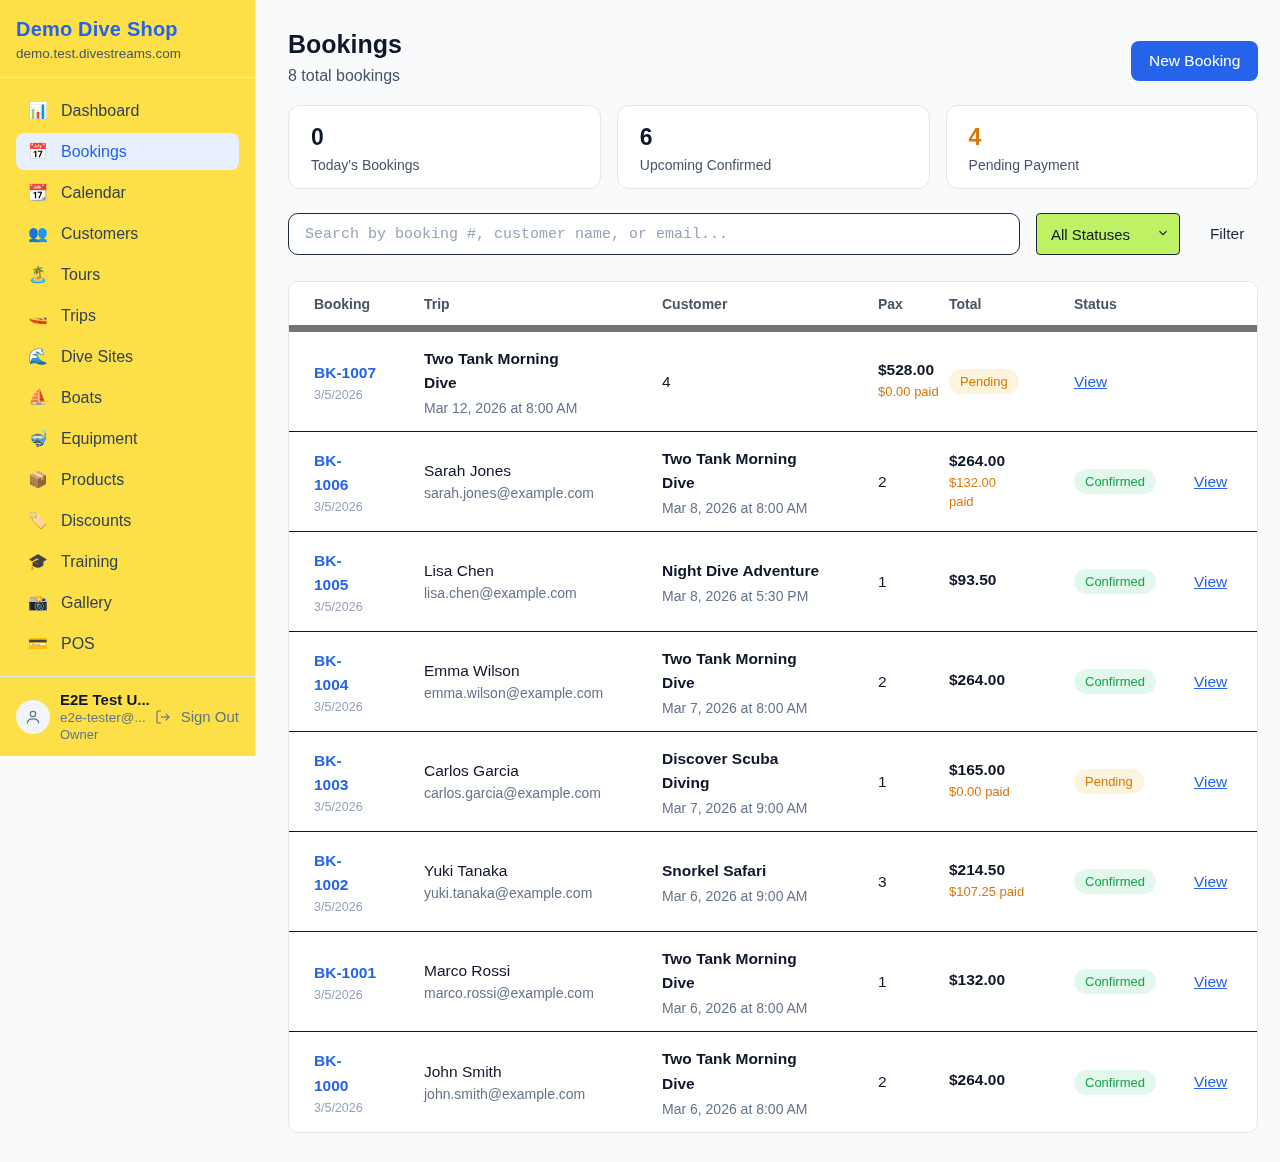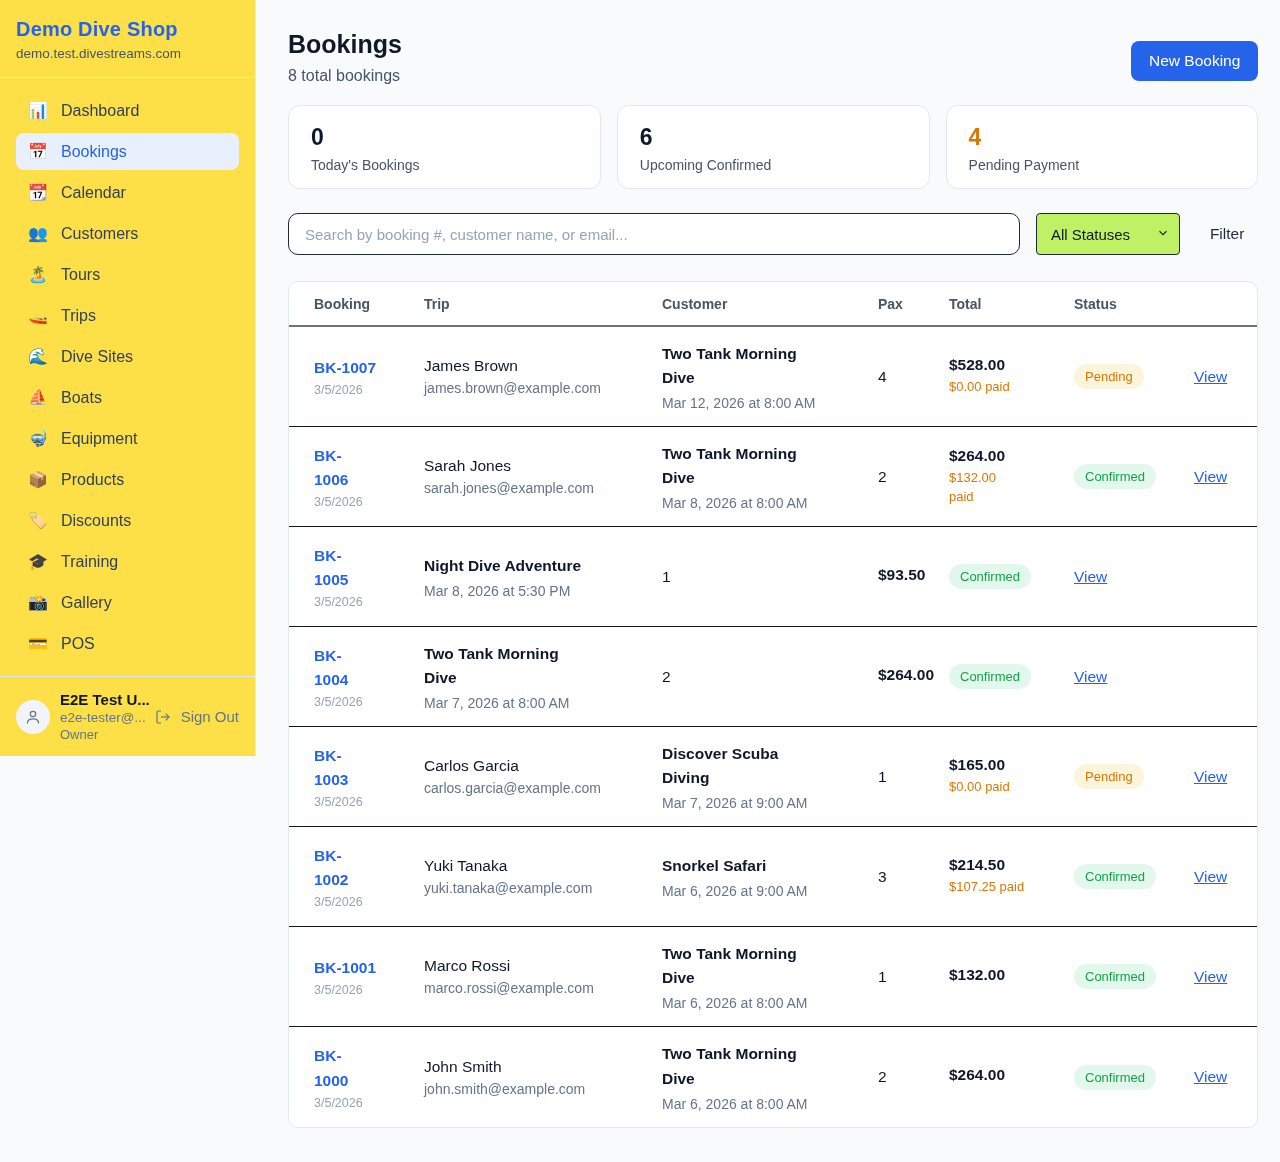--- a/index.html
+++ b/index.html
@@ -70,21 +70,21 @@
     background: #fff; border: 1px solid #e2e8f0; border-radius: 12px;
     padding: 18px 22px; height: 84px;
   }
   .stat-value { font-size: 23px; font-weight: 700; color: #0f172a; }
   .stat-label { font-size: 14px; color: #475569; margin-top: 6px; }
 
   .filter-row { display: flex; align-items: center; gap: 16px; margin-top: 24px; }
   .search-input {
     flex: 1 1 auto; height: 42px;
     border: 1.5px solid #1e293b; border-radius: 10px;
-    padding: 16px 16px; font-family: Liberation Sans, sans-serif; font-size: 15px; color: #0f172a;
+    padding: 16px 16px; font-family: Liberation Mono, monospace; font-size: 15px; color: #0f172a;
     background: #fff; outline: none;
   }
   .search-input::placeholder { color: #94a3b8; }
   .select-wrap { position: relative; }
   .status-select {
     height: 42px; width: 144px;
     border: 1.5px solid #1e293b; border-radius: 4px;
     background: #bef264; font-family: inherit; font-size: 15px; color: #0f172a;
     padding: 0 30px 0 14px;
     -webkit-appearance: none; appearance: none; cursor: pointer; outline: none;
@@ -101,21 +101,21 @@
     margin-top: 26px; background: #fff;
     border: 1px solid #e2e8f0; border-radius: 10px;
     overflow: hidden;
   }
   .tgrid {
     display: grid;
     grid-template-columns: 110px 238px 216px 71px 125px 120px 1fr;
     align-items: center;
     padding-left: 25px; padding-right: 20px;
   }
-  .thead { border-bottom: 2px solid #737373; }
+  .thead { border-bottom: 7px solid #737373; }
   .th { font-size: 14px; color: #475569; font-weight: 600; padding: 14px 8px 13px 0; }
   .trow { border-bottom: 1px solid #0f172a; min-height: 100px; }
   .trow:last-child { border-bottom: none; }
   .cell { padding: 14px 10px 14px 0; font-size: 15px; }
   .bid { color: #2563eb; font-weight: 600; font-size: 15.5px; white-space: pre-line; line-height: 1.55; cursor: pointer; }
   .bdate { color: #94a3b8; font-size: 12.5px; margin-top: 3px; }
   .cust-name { color: #0f172a; font-size: 15.5px; }
   .cust-email { color: #64748b; font-size: 14px; margin-top: 5px; }
   .trip-name { color: #0f172a; font-weight: 600; font-size: 15.5px; white-space: pre-line; line-height: 1.55; }
   .trip-date { color: #64748b; font-size: 14px; margin-top: 5px; }
@@ -271,24 +271,20 @@
         <div class="th">Status</div>
         <div></div>
       </div>
     <div id="tbody">
         <div class="tgrid trow">
       <div class="cell">
         <div class="bid">BK-1007</div>
         <div class="bdate">3/5/2026</div>
       </div>
       <div class="cell">
-        <div class="cust-name">James Brown</div>
-        <div class="cust-email">james.brown@example.com</div>
-      </div>
-      <div class="cell">
         <div class="trip-name">Two Tank Morning
 Dive</div>
         <div class="trip-date">Mar 12, 2026 at 8:00 AM</div>
       </div>
       <div class="cell pax">4</div>
       <div class="cell">
         <div class="total-amt">$528.00</div>
         <div class="paid">$0.00 paid</div>
       </div>
       <div class="cell">
@@ -326,40 +322,48 @@
         <span class="view-link">View</span>
       </div>
     </div>
         <div class="tgrid trow">
       <div class="cell">
         <div class="bid">BK-
 1005</div>
         <div class="bdate">3/5/2026</div>
       </div>
       <div class="cell">
+        <div class="cust-name">Lisa Chen</div>
+        <div class="cust-email">lisa.chen@example.com</div>
+      </div>
+      <div class="cell">
         <div class="trip-name">Night Dive Adventure</div>
         <div class="trip-date">Mar 8, 2026 at 5:30 PM</div>
       </div>
       <div class="cell pax">1</div>
       <div class="cell">
         <div class="total-amt">$93.50</div>
         <div class="paid"></div>
       </div>
       <div class="cell">
         <span class="badge badge-confirmed">Confirmed</span>
       </div>
       <div class="cell">
         <span class="view-link">View</span>
       </div>
     </div>
         <div class="tgrid trow">
       <div class="cell">
         <div class="bid">BK-
 1004</div>
         <div class="bdate">3/5/2026</div>
+      </div>
+      <div class="cell">
+        <div class="cust-name">Emma Wilson</div>
+        <div class="cust-email">emma.wilson@example.com</div>
       </div>
       <div class="cell">
         <div class="trip-name">Two Tank Morning
 Dive</div>
         <div class="trip-date">Mar 7, 2026 at 8:00 AM</div>
       </div>
       <div class="cell pax">2</div>
       <div class="cell">
         <div class="total-amt">$264.00</div>
         <div class="paid"></div>

